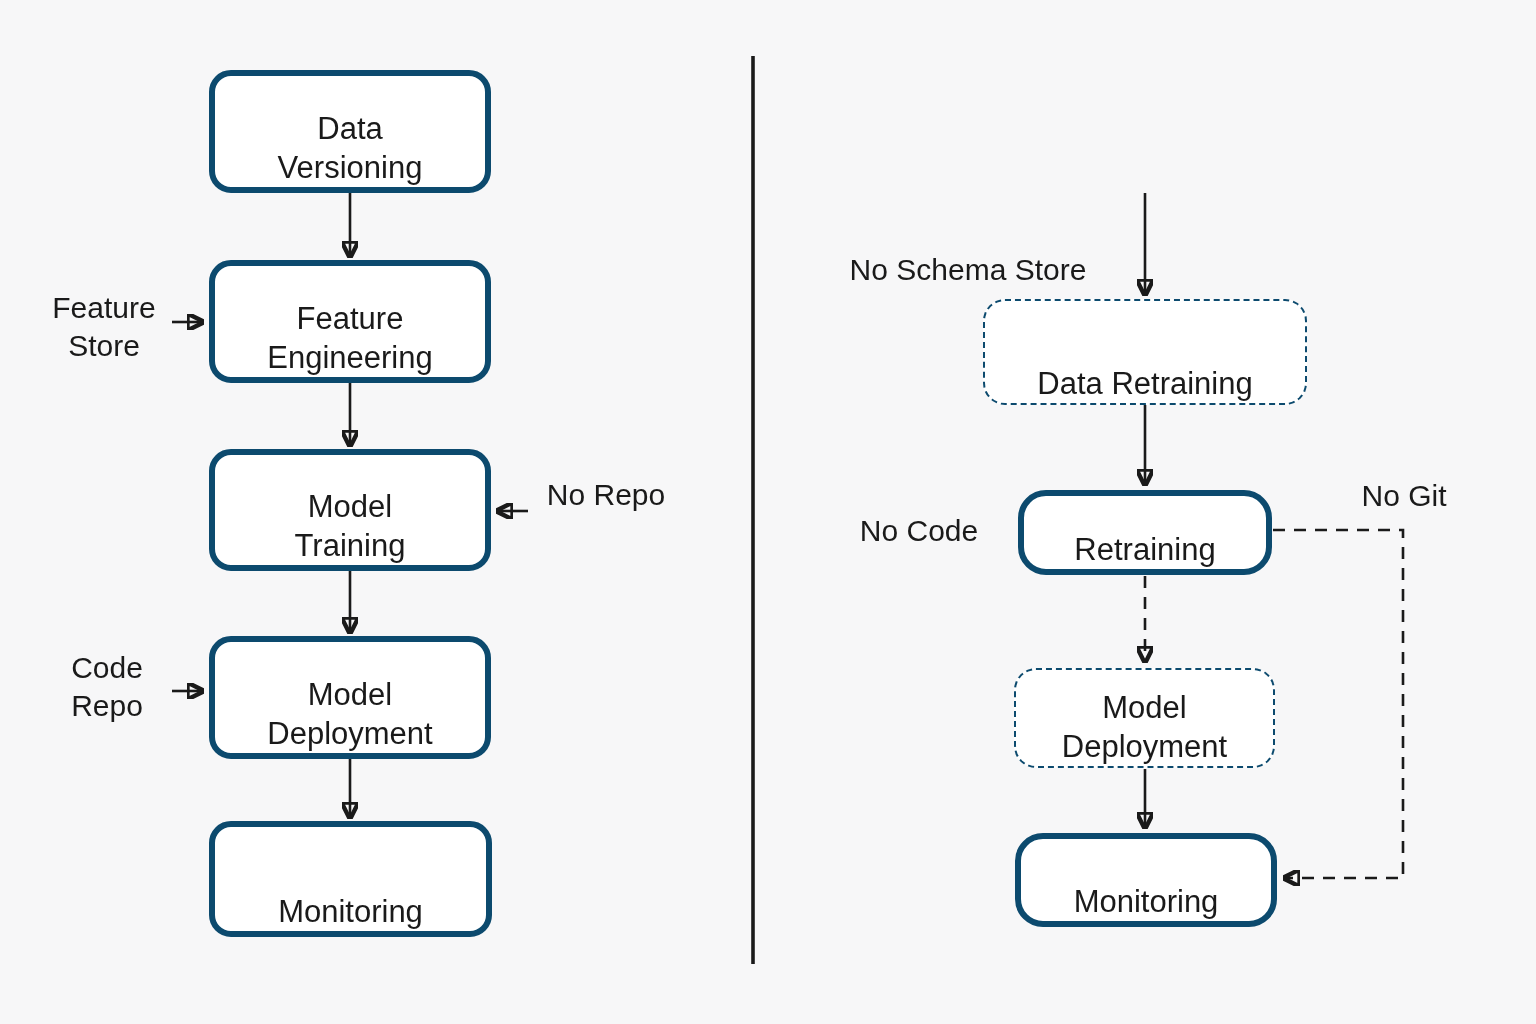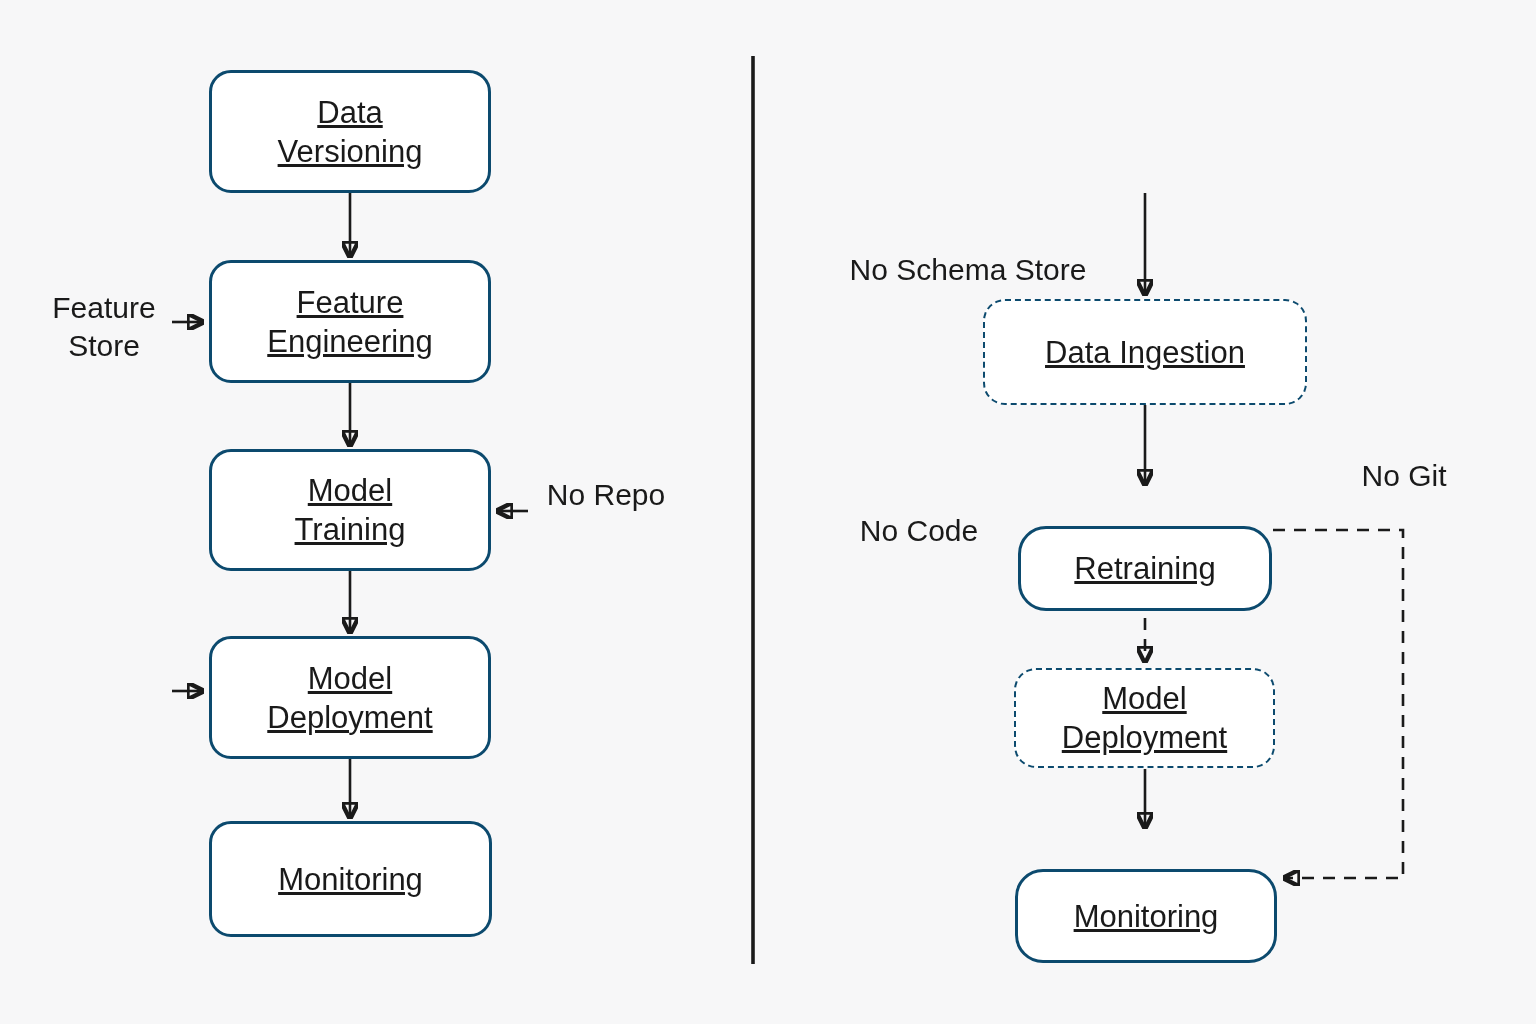--- a/index.html
+++ b/index.html
@@ -25,33 +25,32 @@
     stroke: #1a1a1a;
     stroke-width: 2.6;
     fill: none;
   }
   .connectors .divider { stroke-width: 3.6; }
   .connectors .dashed { stroke-dasharray: 12 9; }
   .node {
     position: absolute;
     box-sizing: border-box;
     background: #ffffff;
-    border: 3px solid #0c4a6e;
+    border: 6px solid #0c4a6e;
     border-radius: 22px;
     display: flex;
-    align-items: center;
+    align-items: flex-end;
     justify-content: center;
     text-align: center;
     font-size: 31px;
     line-height: 39px;
     white-space: pre-line;
-    text-decoration: underline;
   }
   .node.dashed { border-style: dashed; border-width: 2.6px; }
-  .node.pill { border-radius: 28px; margin-top: 36px; }
+  .node.pill { border-radius: 28px; }
   .side-label {
     position: absolute;
     display: flex;
     align-items: center;
     justify-content: center;
     text-align: center;
     font-size: 30px;
     line-height: 38px;
     white-space: pre-line;
   }
@@ -103,32 +102,34 @@
     <span>Model
 Deployment</span>
   </div>
   <div class="node" style="left:209px; top:821px; width:283px; height:116px">
     <span>Monitoring</span>
   </div>
 
   <div class="side-label" style="left:38px; top:288px; width:132px; height:78px">Feature
 Store</div>
   <div class="side-label" style="left:540px; top:475px; width:132px; height:40px">No Repo</div>
+  <div class="side-label" style="left:52px; top:648px; width:110px; height:78px">Code
+Repo</div>
 
   <div class="node dashed" style="left:983px; top:299px; width:324px; height:106px">
-    <span>Data Ingestion</span>
+    <span>Data Retraining</span>
   </div>
   <div class="node pill" style="left:1018px; top:490px; width:254px; height:85px">
     <span>Retraining</span>
   </div>
   <div class="node dashed" style="left:1014px; top:668px; width:261px; height:100px">
     <span>Model
 Deployment</span>
   </div>
   <div class="node pill" style="left:1015px; top:833px; width:262px; height:94px">
     <span>Monitoring</span>
   </div>
 
   <div class="side-label" style="left:846px; top:250px; width:244px; height:40px">No Schema Store</div>
   <div class="side-label" style="left:845px; top:511px; width:148px; height:40px">No Code</div>
-  <div class="side-label" style="left:1349px; top:456px; width:110px; height:40px">No Git</div>
+  <div class="side-label" style="left:1349px; top:476px; width:110px; height:40px">No Git</div>
 
 </div>
 
 </body></html>

